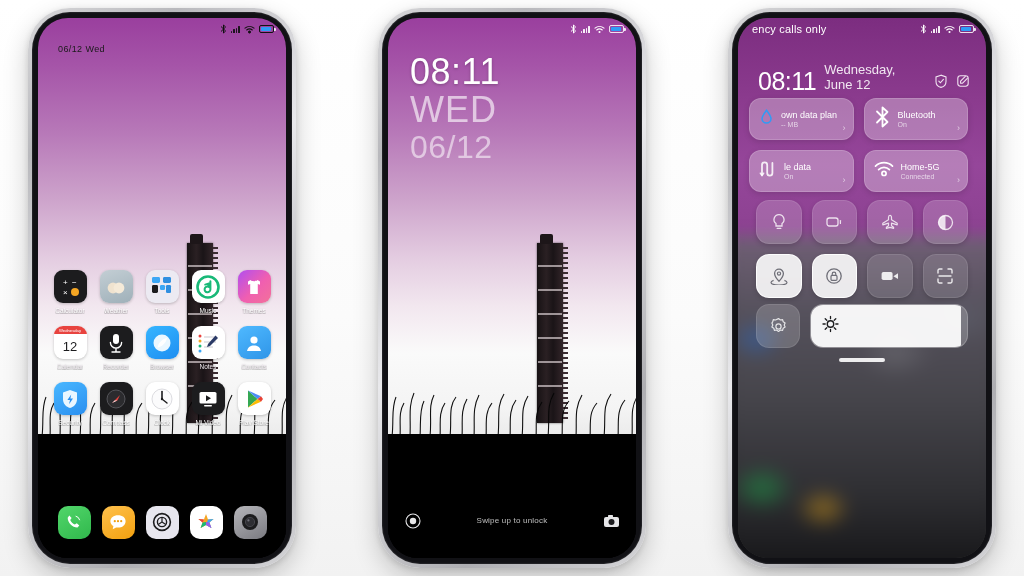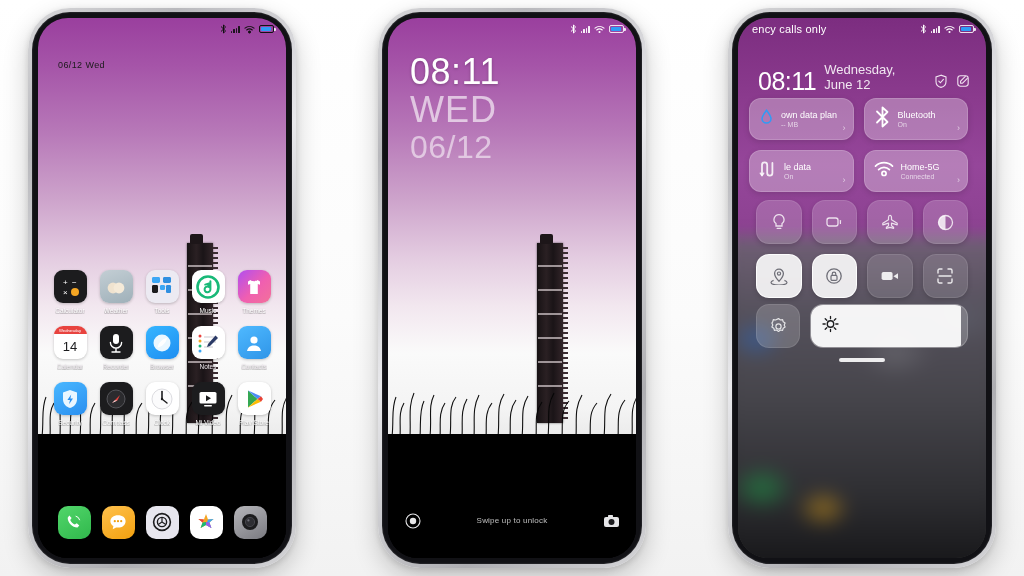--- a/index.html
+++ b/index.html
@@ -81,21 +81,21 @@
     width:15px;height:8px;border-radius:2px;border:1px solid rgba(255,255,255,.85);
     position:relative;box-sizing:border-box;padding:1px;
   }
   .batt:after{content:"";position:absolute;right:-2.5px;top:2px;width:1.5px;height:3px;
     background:rgba(255,255,255,.85);border-radius:0 1px 1px 0;}
   .batt span{display:block;height:100%;width:88%;background:#2f9bf5;border-radius:1px;}
   .dark-icons .sbi svg *{stroke:#111;}
   .dark-icons .bars i{background:#111;}
 
   
-  .hs-clock{position:absolute;left:20px;top:26px;z-index:6;color:#151515;margin-top:16px;}
+  .hs-clock{position:absolute;left:20px;top:26px;z-index:6;color:#151515;}
   .hs-date{font-size:9px;letter-spacing:.4px;margin-bottom:2px;color:#1a1a1a;}
   .hs-time{font-size:34px;line-height:.98;font-weight:400;letter-spacing:-1px;}
   .hs-temp{font-size:30px;line-height:1.08;font-weight:400;letter-spacing:-.5px;display:flex;align-items:flex-end;gap:3px;}
   .hs-temp .wicon{margin-bottom:5px;}
 
   .grid{position:absolute;left:12px;right:12px;top:252px;z-index:6;}
   .grow{display:flex;justify-content:space-between;margin-bottom:12px;}
   .app{width:40px;display:flex;flex-direction:column;align-items:center;gap:4px;}
   .ico{
     width:33px;height:33px;border-radius:9px;position:relative;overflow:hidden;
@@ -315,21 +315,21 @@
                 </svg>
             </div>
             <div class="alabel">Themes</div>
           </div>
         </div>
 
         <div class="grow">
           <div class="app">
             <div class="ico" style="background:#fff;flex-direction:column">
               <div style="background:#e8433f;color:#fff;font-size:4.2px;width:100%;text-align:center;padding:1.5px 0">Wednesday</div>
-              <div style="flex:1;display:flex;align-items:center;justify-content:center;font-size:13px;color:#1c1c1e">14</div>
+              <div style="flex:1;display:flex;align-items:center;justify-content:center;font-size:13px;color:#1c1c1e">12</div>
             </div>
             <div class="alabel dark">Calendar</div>
           </div>
           <div class="app">
             <div class="ico" style="background:#1c1c1e">
               <svg width="18" height="22" viewBox="0 0 18 22">
                   <rect x="6" y="2" width="6" height="10" rx="3" fill="#fff"></rect>
                   <path d="M3.4 10.5a5.6 5.6 0 0 0 11.2 0M9 16v4M5 20h8" stroke="#fff" stroke-width="1.4" fill="none" stroke-linecap="round"></path>
                 </svg>
             </div>

